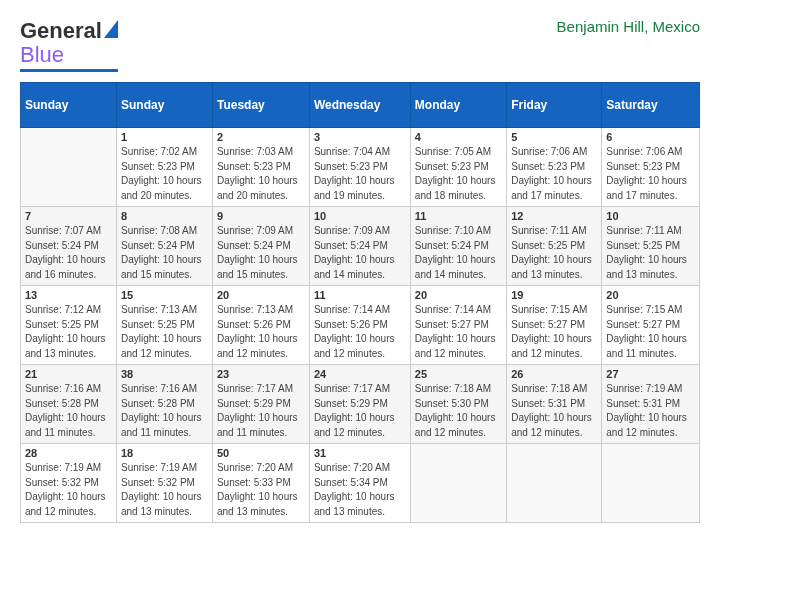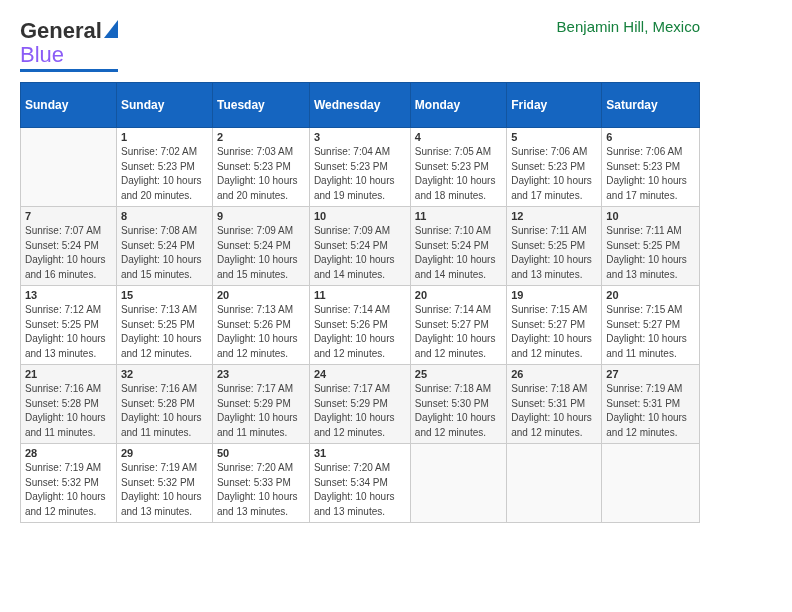--- a/index.html
+++ b/index.html
@@ -219,21 +219,21 @@
             <span class="day-num">20</span>
             <div class="day-info">Sunrise: 7:15 AM<br>Sunset: 5:27 PM<br>Daylight: 10 hours and 11 minutes.</div>
           </td>
         </tr>
         <tr>
           <td class="row-shade">
             <span class="day-num">21</span>
             <div class="day-info">Sunrise: 7:16 AM<br>Sunset: 5:28 PM<br>Daylight: 10 hours and 11 minutes.</div>
           </td>
           <td class="row-shade">
-            <span class="day-num">32</span>
+            <span class="day-num">38</span>
             <div class="day-info">Sunrise: 7:16 AM<br>Sunset: 5:28 PM<br>Daylight: 10 hours and 11 minutes.</div>
           </td>
           <td class="row-shade">
             <span class="day-num">23</span>
             <div class="day-info">Sunrise: 7:17 AM<br>Sunset: 5:29 PM<br>Daylight: 10 hours and 11 minutes.</div>
           </td>
           <td class="row-shade">
             <span class="day-num">24</span>
             <div class="day-info">Sunrise: 7:17 AM<br>Sunset: 5:29 PM<br>Daylight: 10 hours and 12 minutes.</div>
           </td>
@@ -249,21 +249,21 @@
             <span class="day-num">27</span>
             <div class="day-info">Sunrise: 7:19 AM<br>Sunset: 5:31 PM<br>Daylight: 10 hours and 12 minutes.</div>
           </td>
         </tr>
         <tr>
           <td>
             <span class="day-num">28</span>
             <div class="day-info">Sunrise: 7:19 AM<br>Sunset: 5:32 PM<br>Daylight: 10 hours and 12 minutes.</div>
           </td>
           <td>
-            <span class="day-num">29</span>
+            <span class="day-num">18</span>
             <div class="day-info">Sunrise: 7:19 AM<br>Sunset: 5:32 PM<br>Daylight: 10 hours and 13 minutes.</div>
           </td>
           <td>
             <span class="day-num">50</span>
             <div class="day-info">Sunrise: 7:20 AM<br>Sunset: 5:33 PM<br>Daylight: 10 hours and 13 minutes.</div>
           </td>
           <td>
             <span class="day-num">31</span>
             <div class="day-info">Sunrise: 7:20 AM<br>Sunset: 5:34 PM<br>Daylight: 10 hours and 13 minutes.</div>
           </td>

